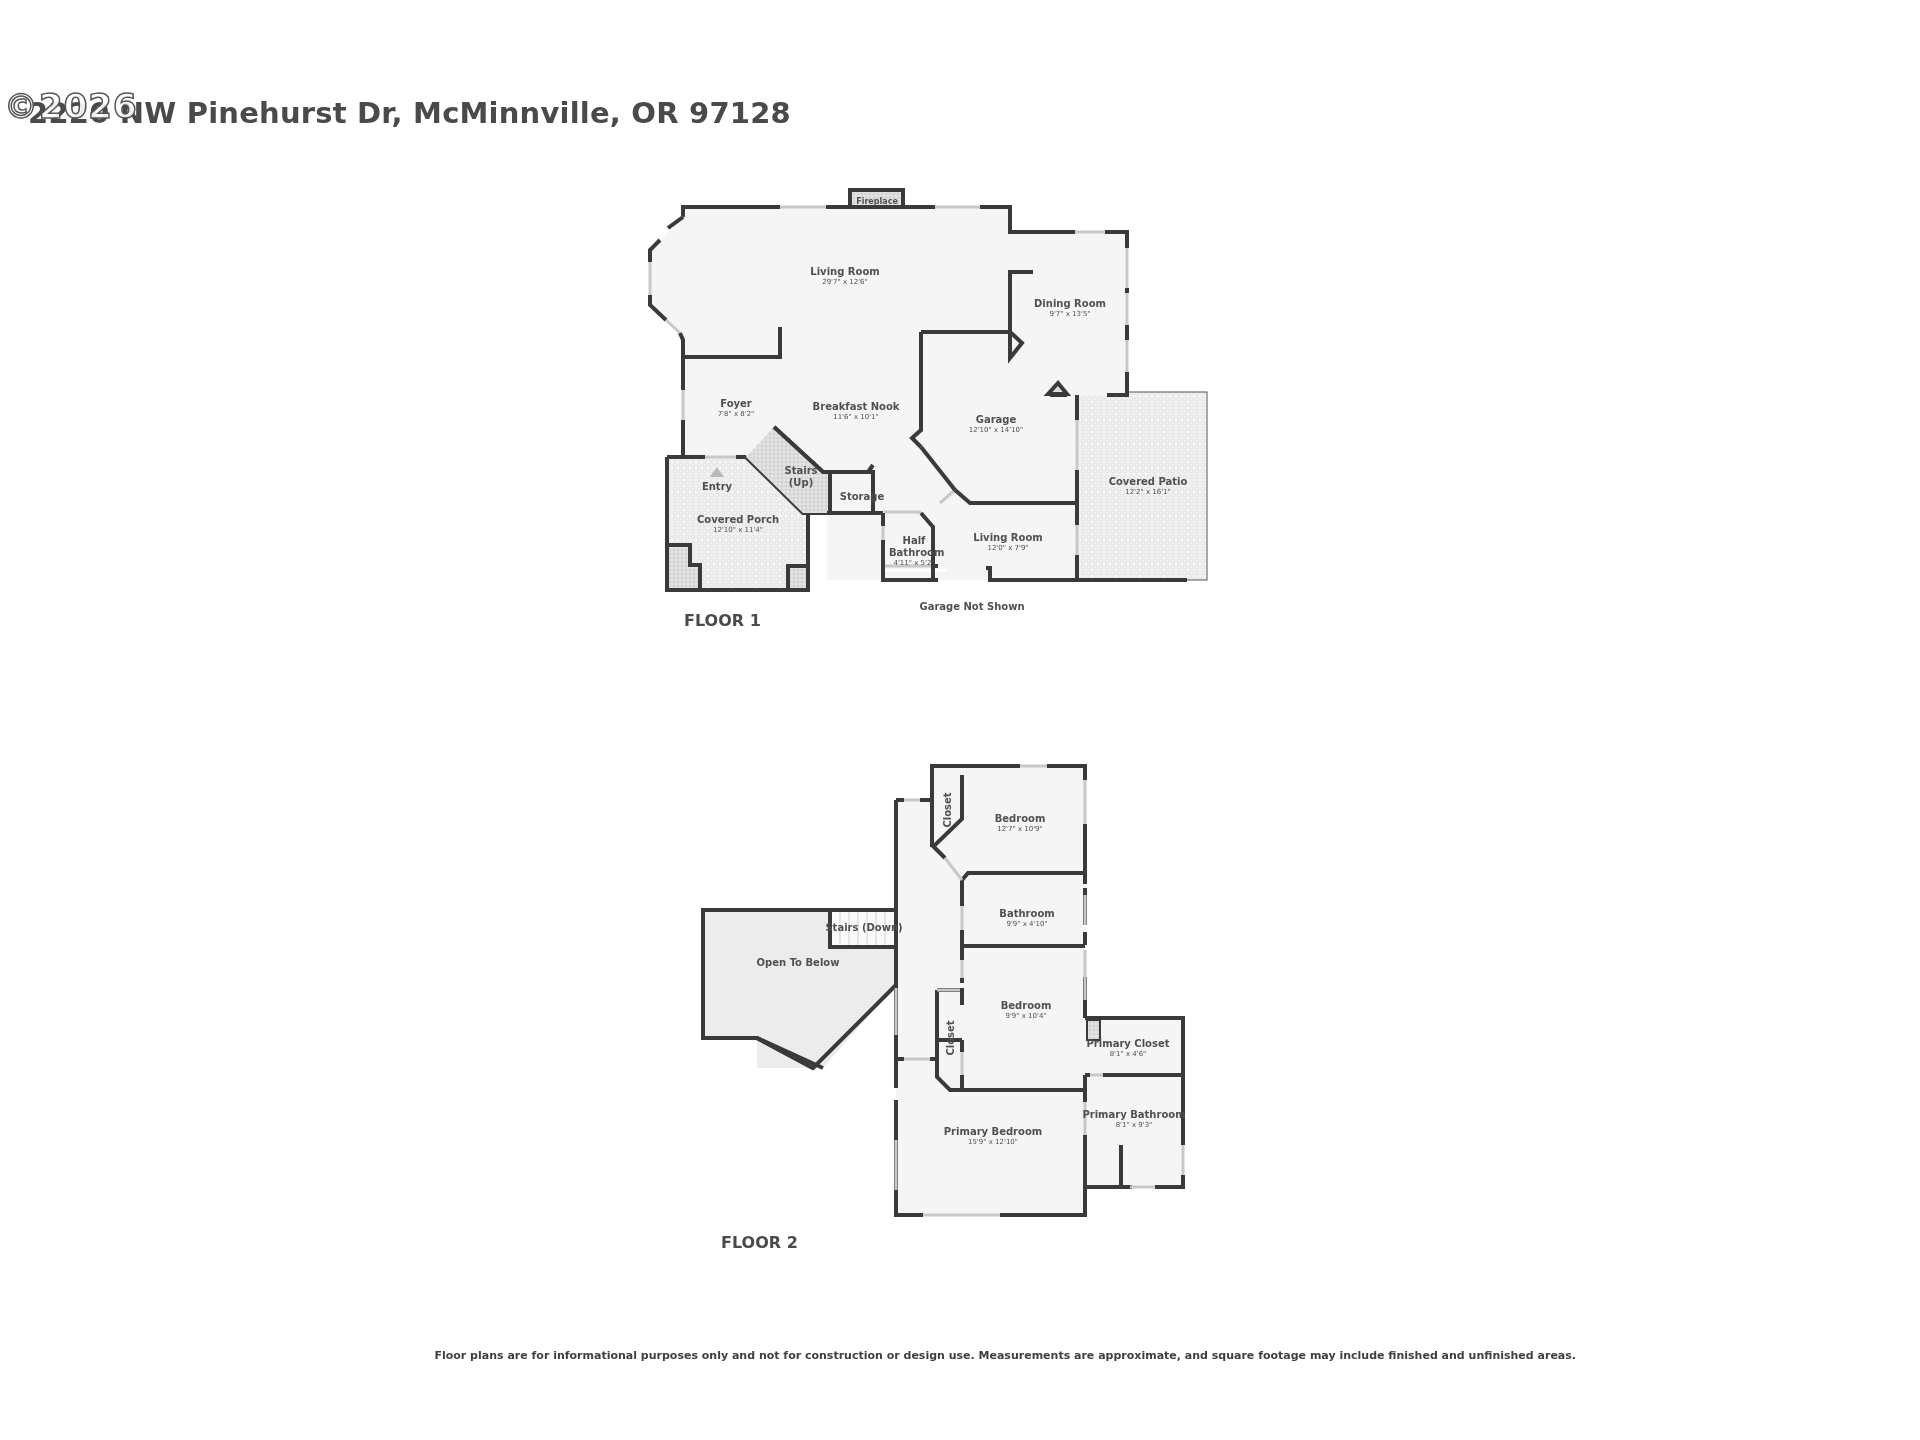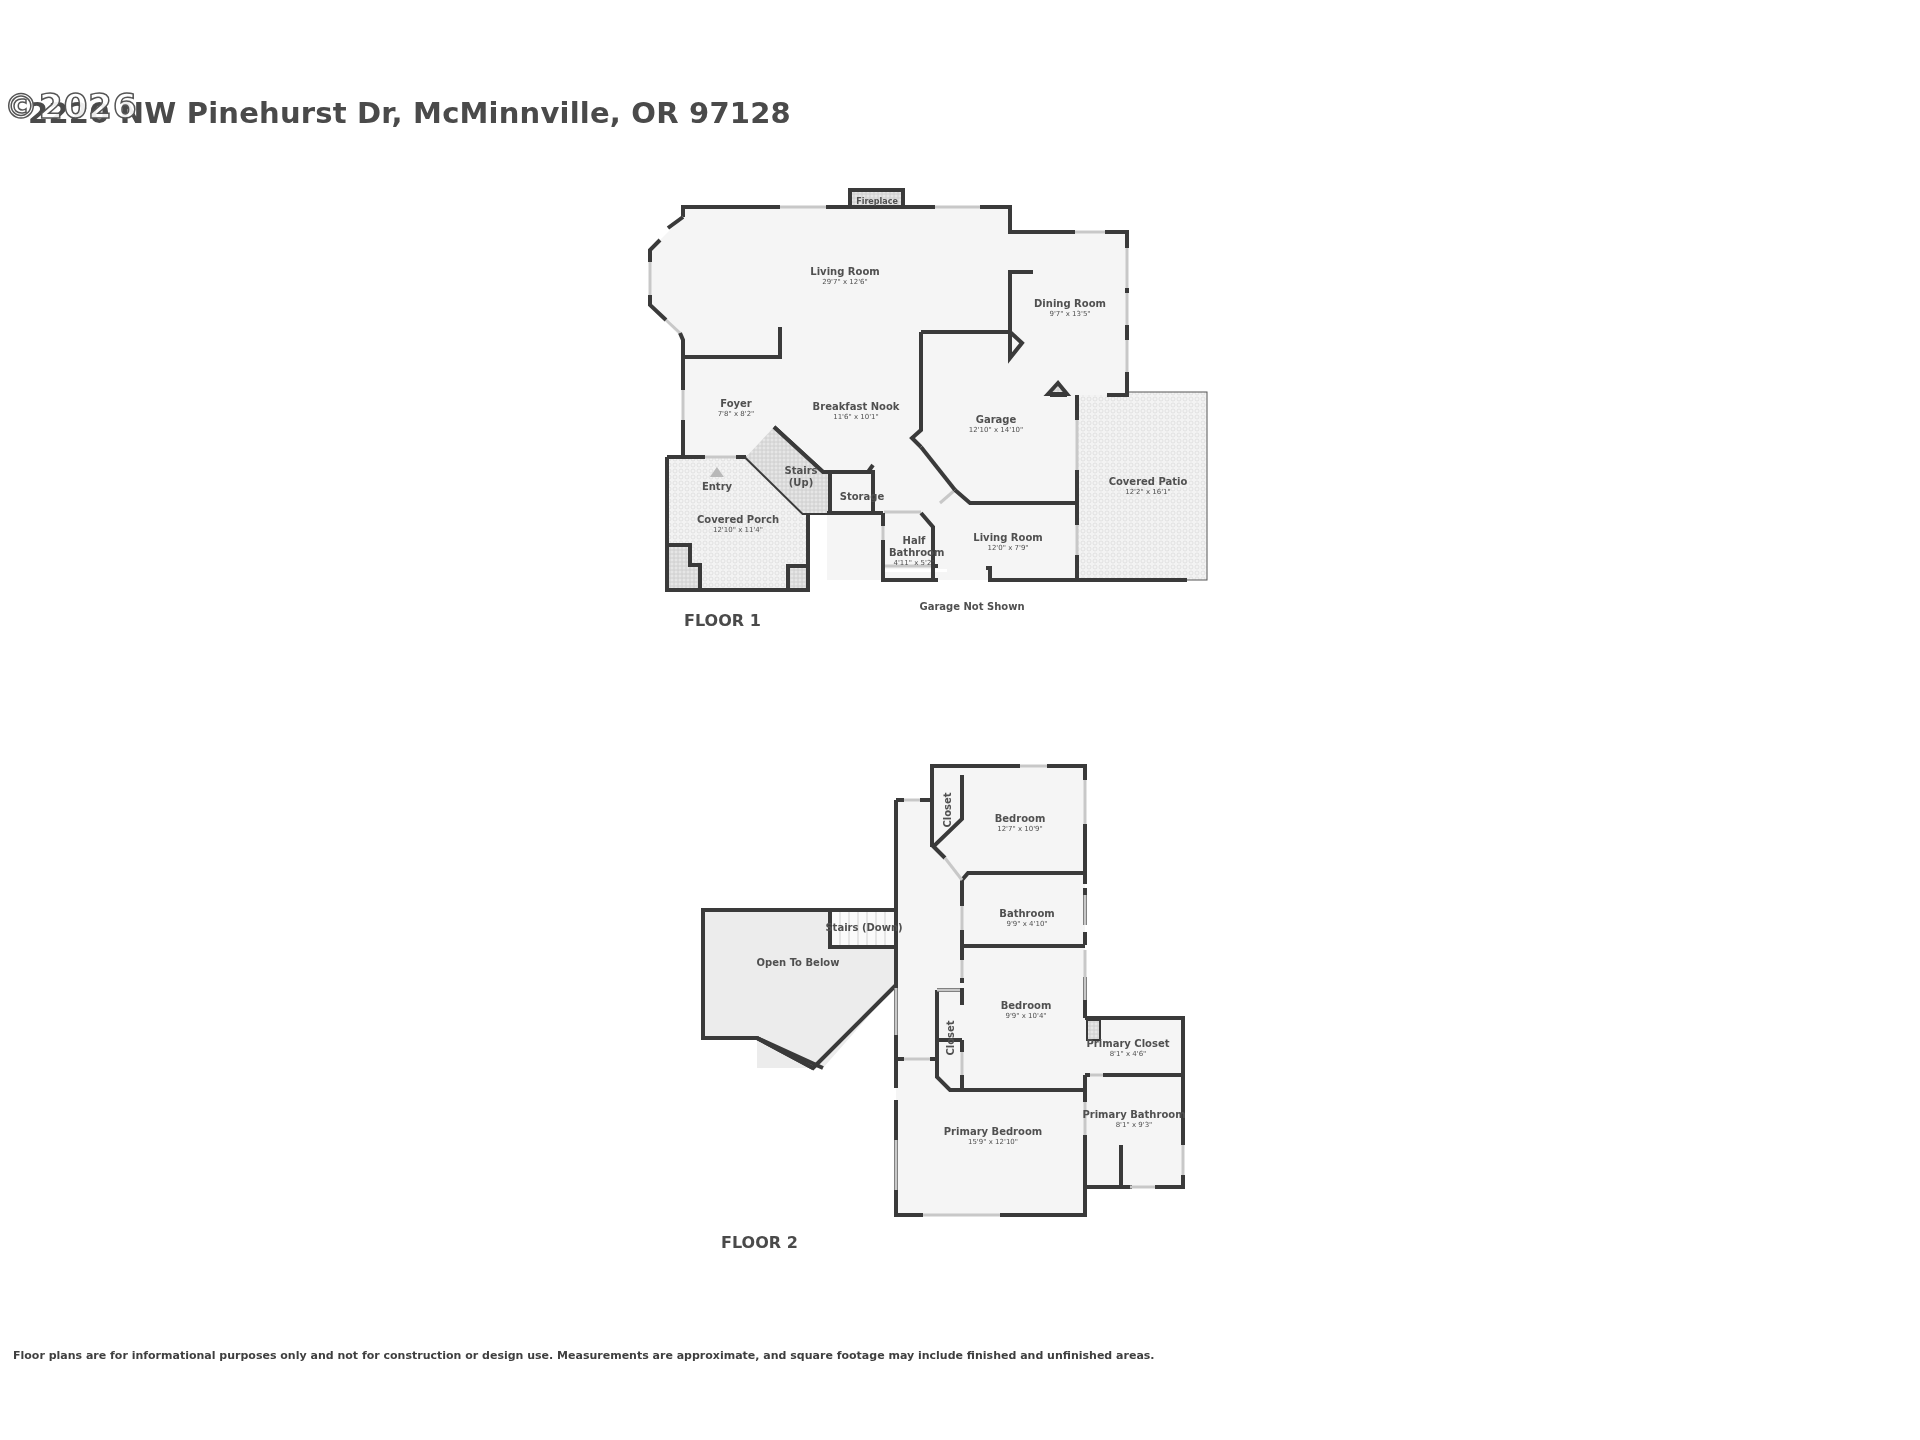--- a/index.html
+++ b/index.html
@@ -5,21 +5,21 @@
   html,body{margin:0;padding:0;background:#ffffff;}
   body{width:1920px;height:1440px;position:relative;overflow:hidden;font-family:"DejaVu Sans","Liberation Sans",sans-serif;color:#4a4a4a;}
   .title{position:absolute;left:28px;top:96px;font-size:29px;font-weight:bold;color:#4a4a4a;letter-spacing:0.2px;}
   .watermark{position:absolute;left:4px;top:86px;font-size:34px;font-weight:bold;color:rgba(255,255,255,0.9);-webkit-text-stroke:1.5px #555;letter-spacing:1px;}
   svg.plan{position:absolute;left:0;top:0;}
   .lbl{position:absolute;transform:translate(-50%,-50%);text-align:center;white-space:nowrap;}
   .rn{font-size:10px;font-weight:bold;color:#505050;line-height:12px;}
   .rd{font-size:7px;color:#505050;line-height:9px;}
   .vert{transform:translate(-50%,-50%) rotate(-90deg);}
   .floor{position:absolute;font-size:16px;font-weight:bold;color:#4a4a4a;}
-  .note{position:absolute;left:0;width:1576px;top:1349px;text-align:left;font-size:11px;font-weight:bold;color:#3f3f3f;padding-left:13px;}
+  .note{position:absolute;left:0;width:1576px;top:1349px;text-align:right;font-size:11px;font-weight:bold;color:#3f3f3f;}
 </style>
 </head>
 <body>
 
 <div class="title">2220 NW Pinehurst Dr, McMinnville, OR 97128</div>
 <div class="watermark">©2026</div>
 
 <svg class="plan" width="1920" height="1440" viewBox="0 0 1920 1440">
   <defs>
     <pattern id="tile" width="6" height="6" patternUnits="userSpaceOnUse">

